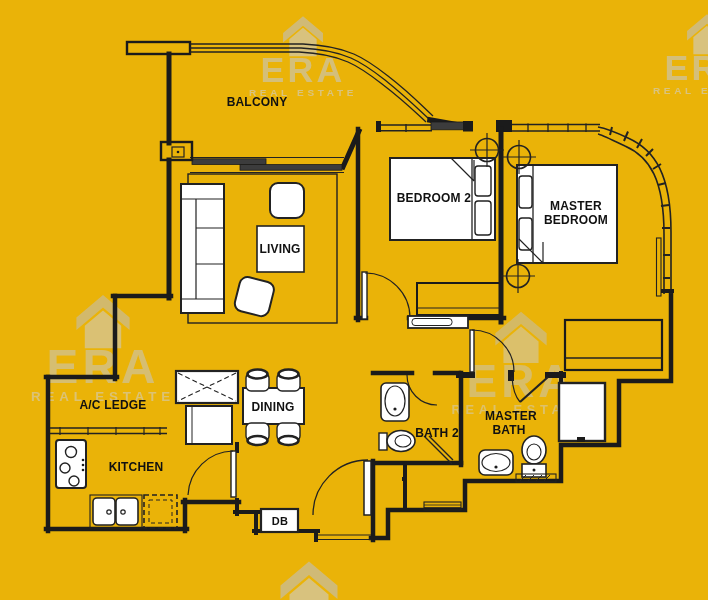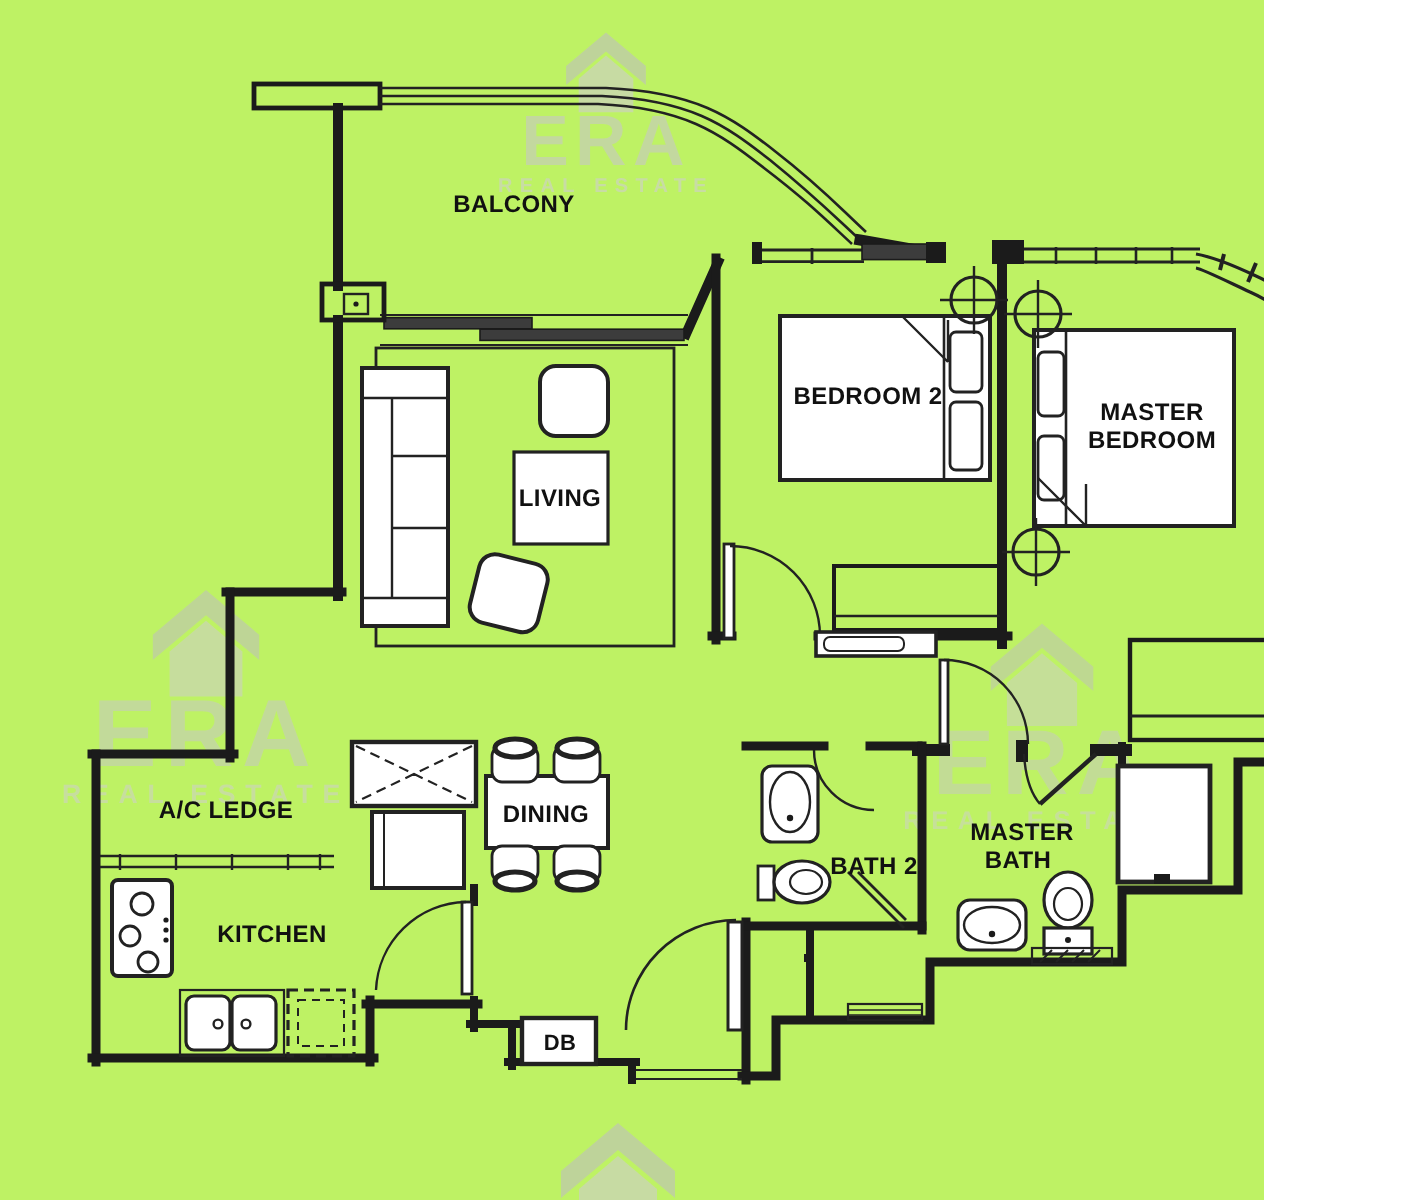--- a/index.html
+++ b/index.html
@@ -1,16 +1,16 @@
 <!DOCTYPE html>
 <html><head>
 <meta charset="utf-8">
 <style>
   html,body{margin:0;padding:0;background:#fff;}
-  #canvas{width:632px;height:600px;background:#bef264;position:relative;overflow:hidden;
+  #canvas{width:708px;height:600px;background:#eab308;position:relative;overflow:hidden;
           font-family:"Liberation Sans",sans-serif;}
   svg{display:block;}
   .wall{stroke:#1b1b1b;fill:none;stroke-linecap:square;}
   .thin{stroke:#222;fill:none;}
   .furn{stroke:#222;fill:#fff;}
   .fill{fill:#1b1b1b;stroke:none;}
   .panel{fill:#3c3c3c;stroke:#1b1b1b;stroke-width:.8;}
   .lbl{font-family:"Liberation Sans",sans-serif;font-weight:bold;font-size:12px;
        fill:#111;text-anchor:middle;letter-spacing:.2px;}
   .lbl-sm{font-size:11px;}

